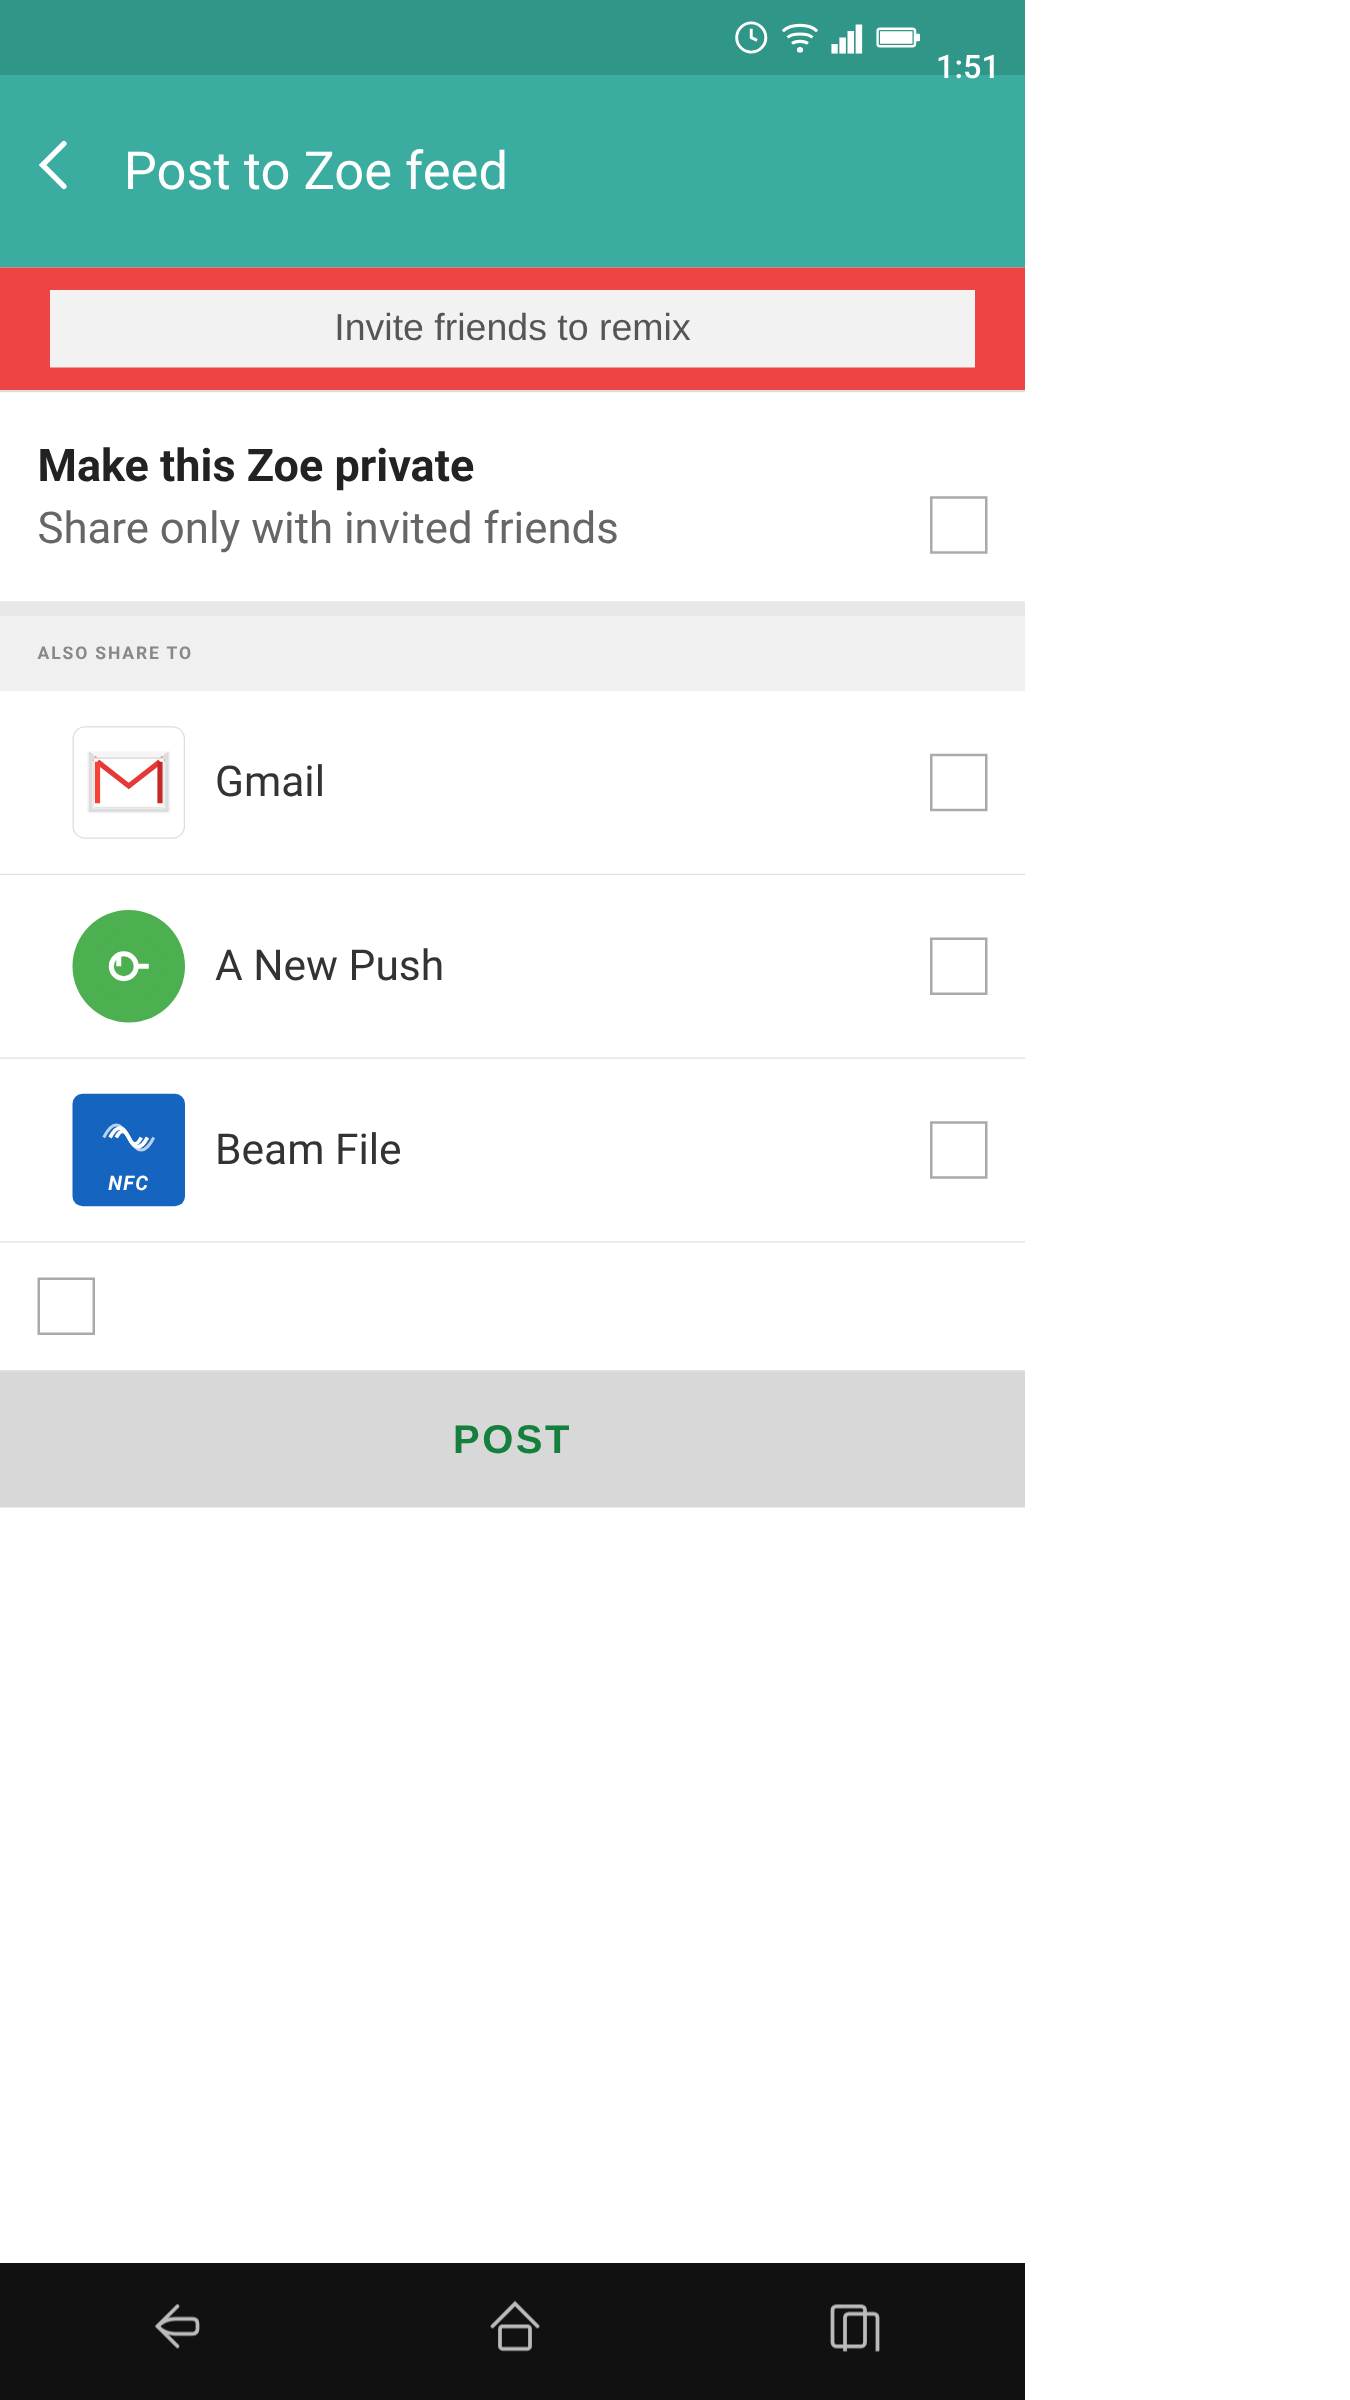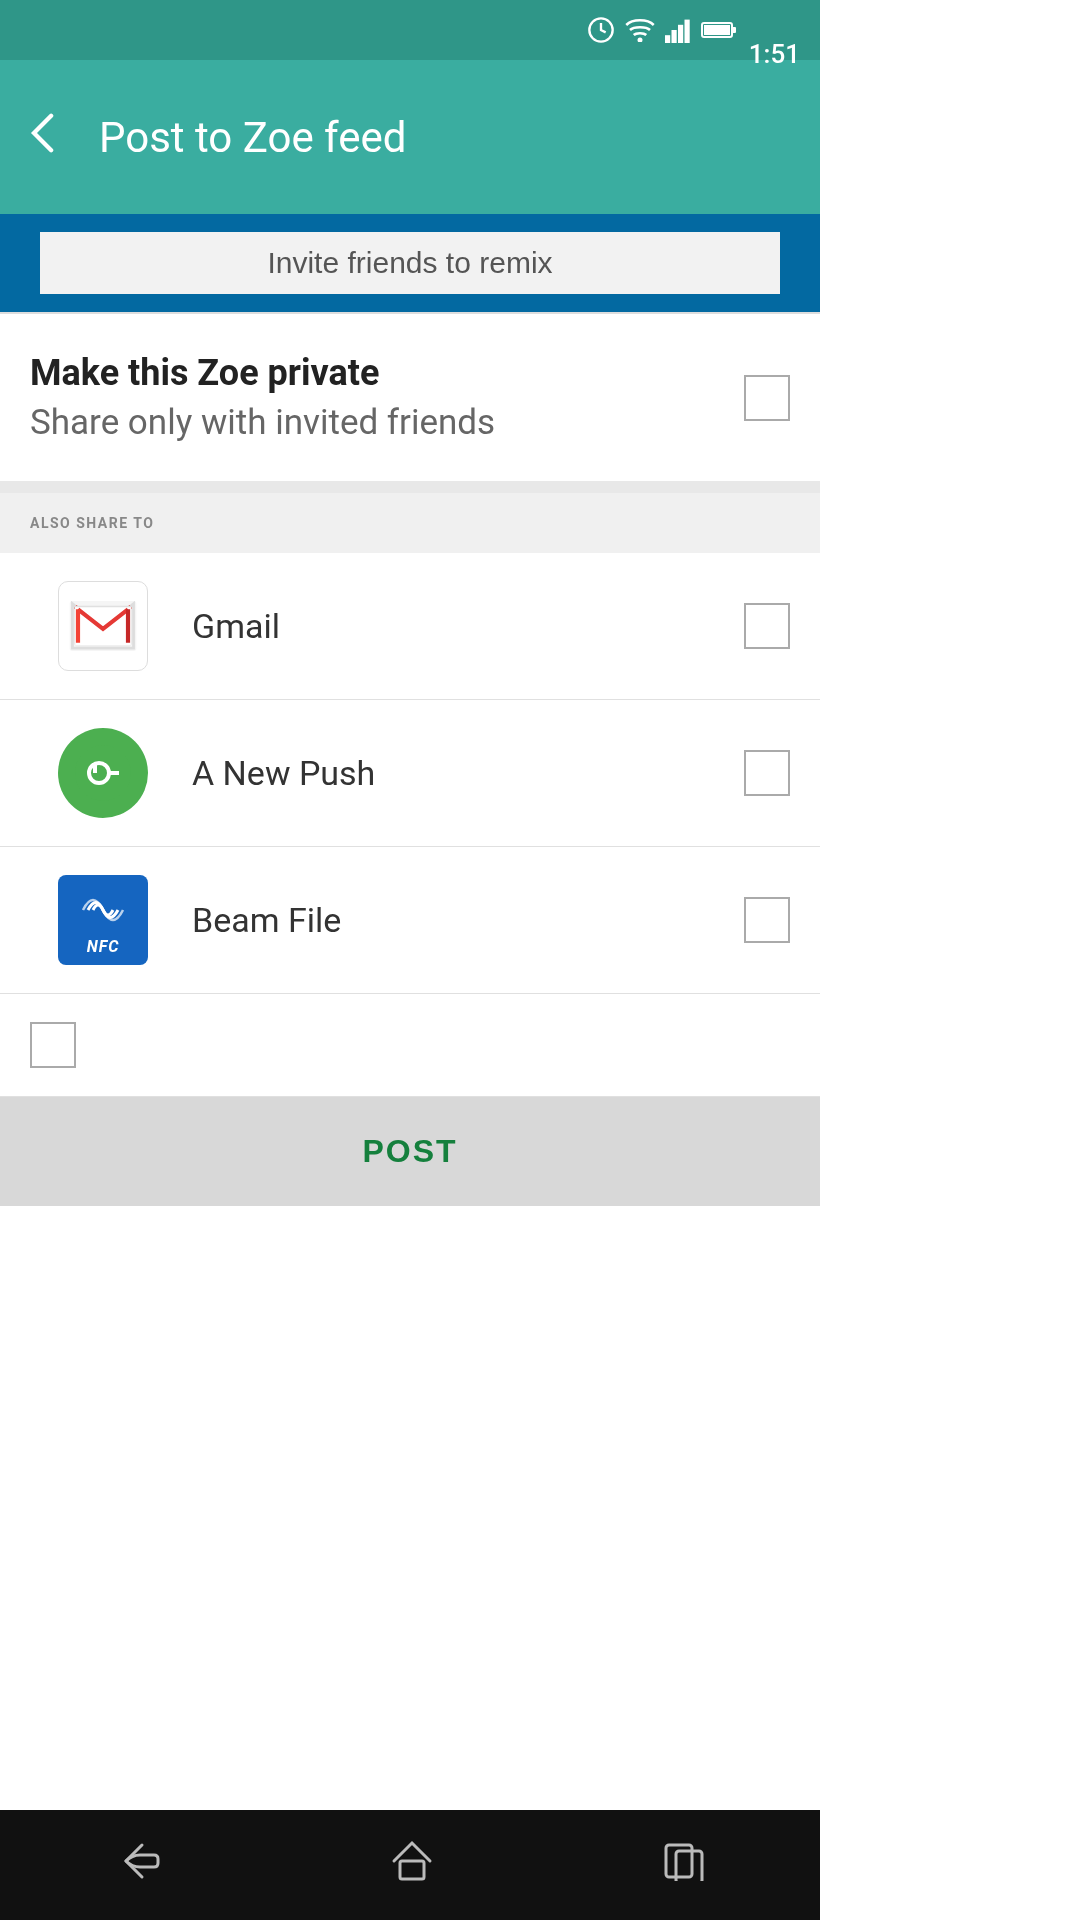--- a/index.html
+++ b/index.html
@@ -53,21 +53,21 @@
     }
     .app-title {
       color: white;
       font-size: 42px;
       font-weight: 400;
     }
 
     
     .invite-section {
       width: 100%;
-      background: #0369a1;
+      background: #ef4444;
       padding: 18px 40px;
       border-bottom: 1px solid #ddd;
     }
     .invite-button {
       width: 100%;
       background: #f2f2f2;
       border: none;
       font-size: 30px;
       color: #555;
       padding: 14px 0;
@@ -81,21 +81,21 @@
       height: 1px;
       background: #ddd;
     }
 
     
     .private-section {
       width: 100%;
       background: #fff;
       padding: 38px 30px;
       display: flex;
-      align-items: center;
+      align-items: flex-end;
       justify-content: space-between;
       border-bottom: 12px solid #e8e8e8;
     }
     .private-text h2 {
       font-size: 36px;
       font-weight: 700;
       color: #222;
       margin-bottom: 8px;
     }
     .private-text p {
@@ -129,21 +129,21 @@
     .share-item {
       display: flex;
       align-items: center;
       padding: 28px 30px;
       border-bottom: 1px solid #e0e0e0;
       justify-content: space-between;
     }
     .share-item-left {
       display: flex;
       align-items: center;
-      gap: 44px;
+      gap: 24px;
       padding-left: 28px;
     }
     .app-icon {
       width: 90px;
       height: 90px;
       border-radius: 10px;
       flex-shrink: 0;
       display: flex;
       align-items: center;
       justify-content: center;

